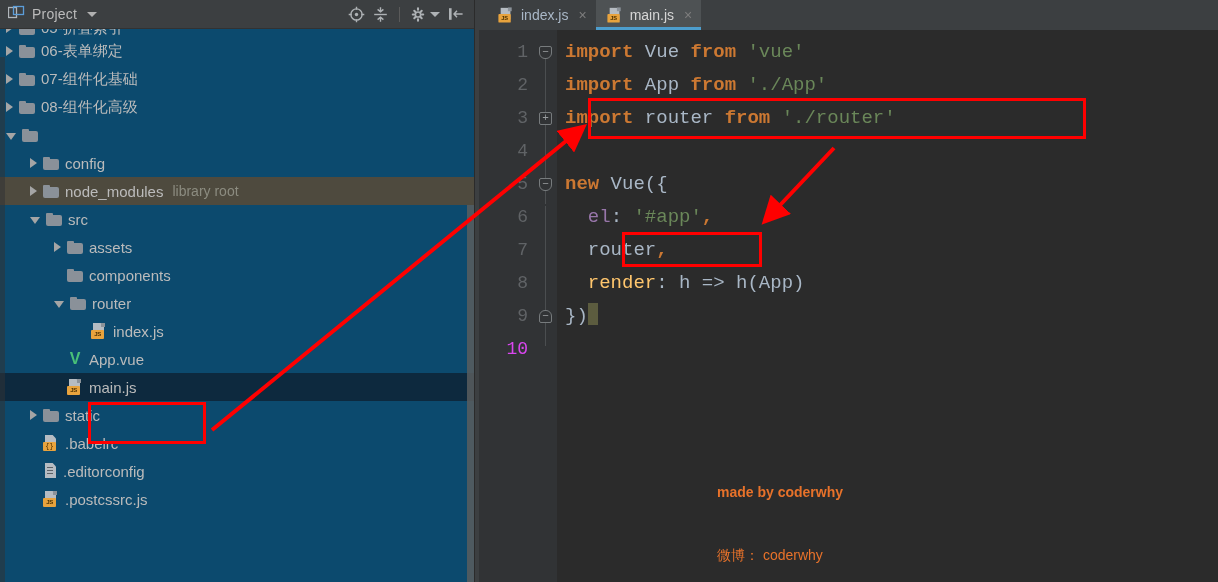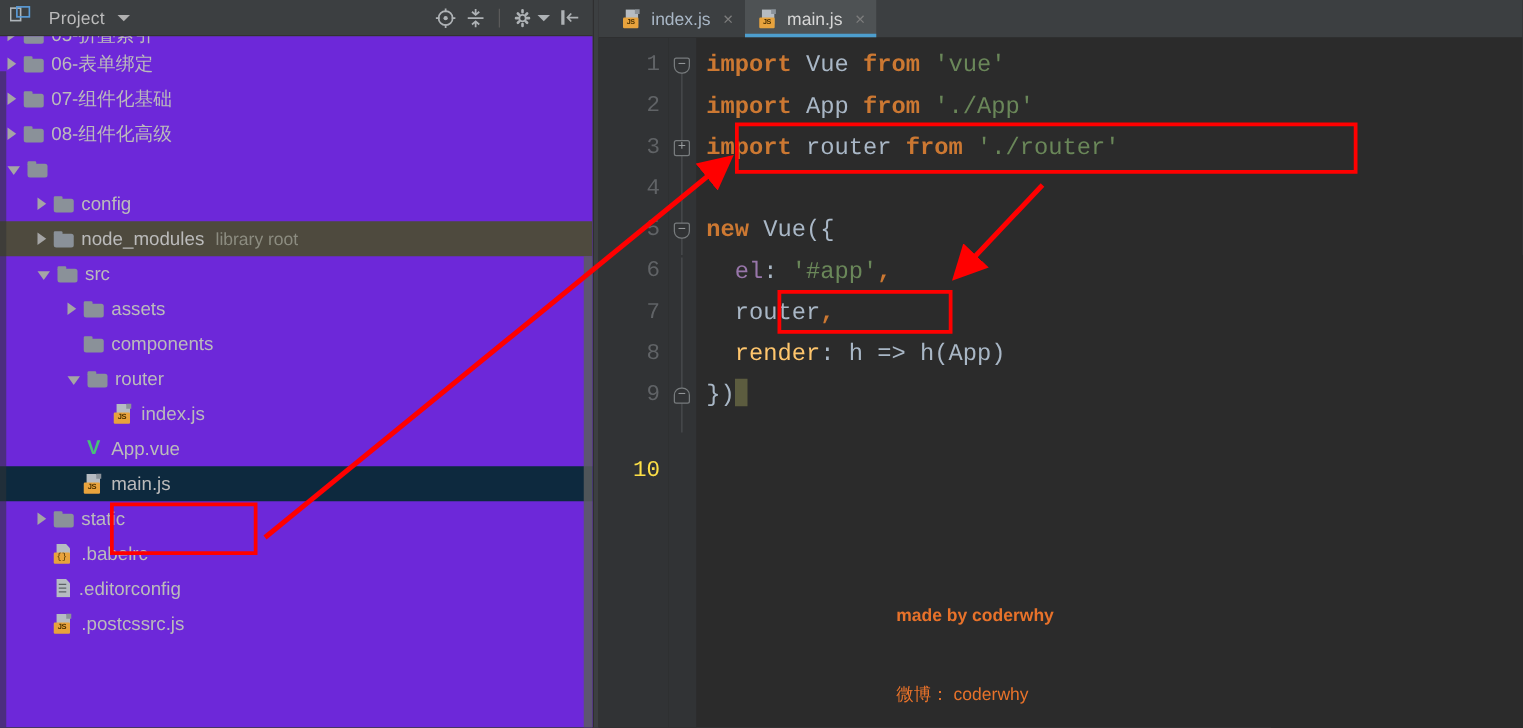--- a/index.html
+++ b/index.html
@@ -11,33 +11,33 @@
   .app{position:absolute;inset:0;display:flex;background:#3c3f41;}
 
   
   .panel{width:474px;height:582px;position:relative;background:#3c3f41;display:flex;flex-direction:column;}
   .panel-header{
     height:28px;min-height:28px;background:#3c3f41;
     display:flex;align-items:center;padding:0 6px 0 8px;
     border-bottom:1px solid #323232;
   }
   .panel-title{
-    color:#bbbbbb;font-size:14px;margin-left:14px;letter-spacing:.2px;
+    color:#bbbbbb;font-size:14px;margin-left:7px;letter-spacing:.2px;
   }
   .caret-dn{
     width:0;height:0;border-left:5px solid transparent;border-right:5px solid transparent;
     border-top:5px solid #b0b0b0;margin-left:10px;
   }
   .hdr-spacer{flex:1;}
   .hdr-icons{display:flex;align-items:center;gap:8px;padding-right:4px;}
   .hdr-icons svg{display:block;}
   .vdiv{width:1px;height:15px;background:#5a5a5a;margin:0 3px;}
 
   .tree{
-    flex:1;position:relative;overflow:hidden;background:#6d28d9;
+    flex:1;position:relative;overflow:hidden;background:#0c4a6e;
     padding-top:0px;
   }
   .row{
     height:28px;display:flex;align-items:center;position:relative;
     white-space:nowrap;color:#bbbbbb;font-size:15px;
     padding-left:6px;box-sizing:border-box;
   }
   .row.libroot{background:#4e4a3e;}
   .row.sel{background:#0d293e;}
   .row .label{margin-left:6px;}
@@ -111,21 +111,21 @@
 
   .code-area{flex:1;display:flex;position:relative;background:#2b2b2b;overflow:hidden;}
   .gutter{
     width:56px;min-width:56px;background:#313335;text-align:right;
     padding-top:6px;box-sizing:border-box;position:relative;
   }
   .gutter .ln{
     height:33px;line-height:33px;color:#606366;font-size:18px;
     font-family:"Liberation Mono","DejaVu Sans Mono",monospace;padding-right:7px;
   }
-  .gutter .ln.cur{color:#fde047;margin-top:28px;}
+  .gutter .ln.cur{color:#d946ef;}
   .foldcol{
     width:22px;min-width:22px;background:#313335;position:relative;padding-top:6px;
   }
   .foldline{position:absolute;left:10px;top:22px;width:1px;background:#4b4e50;}
   .foldmark{
     position:absolute;left:4px;width:13px;height:13px;border:1px solid #777b7d;
     box-sizing:border-box;background:#313335;color:#9a9ea0;font-size:11px;line-height:11px;
     text-align:center;font-family:"Liberation Mono",monospace;
   }
   .foldmark.top{border-radius:2px 2px 6px 6px;}

